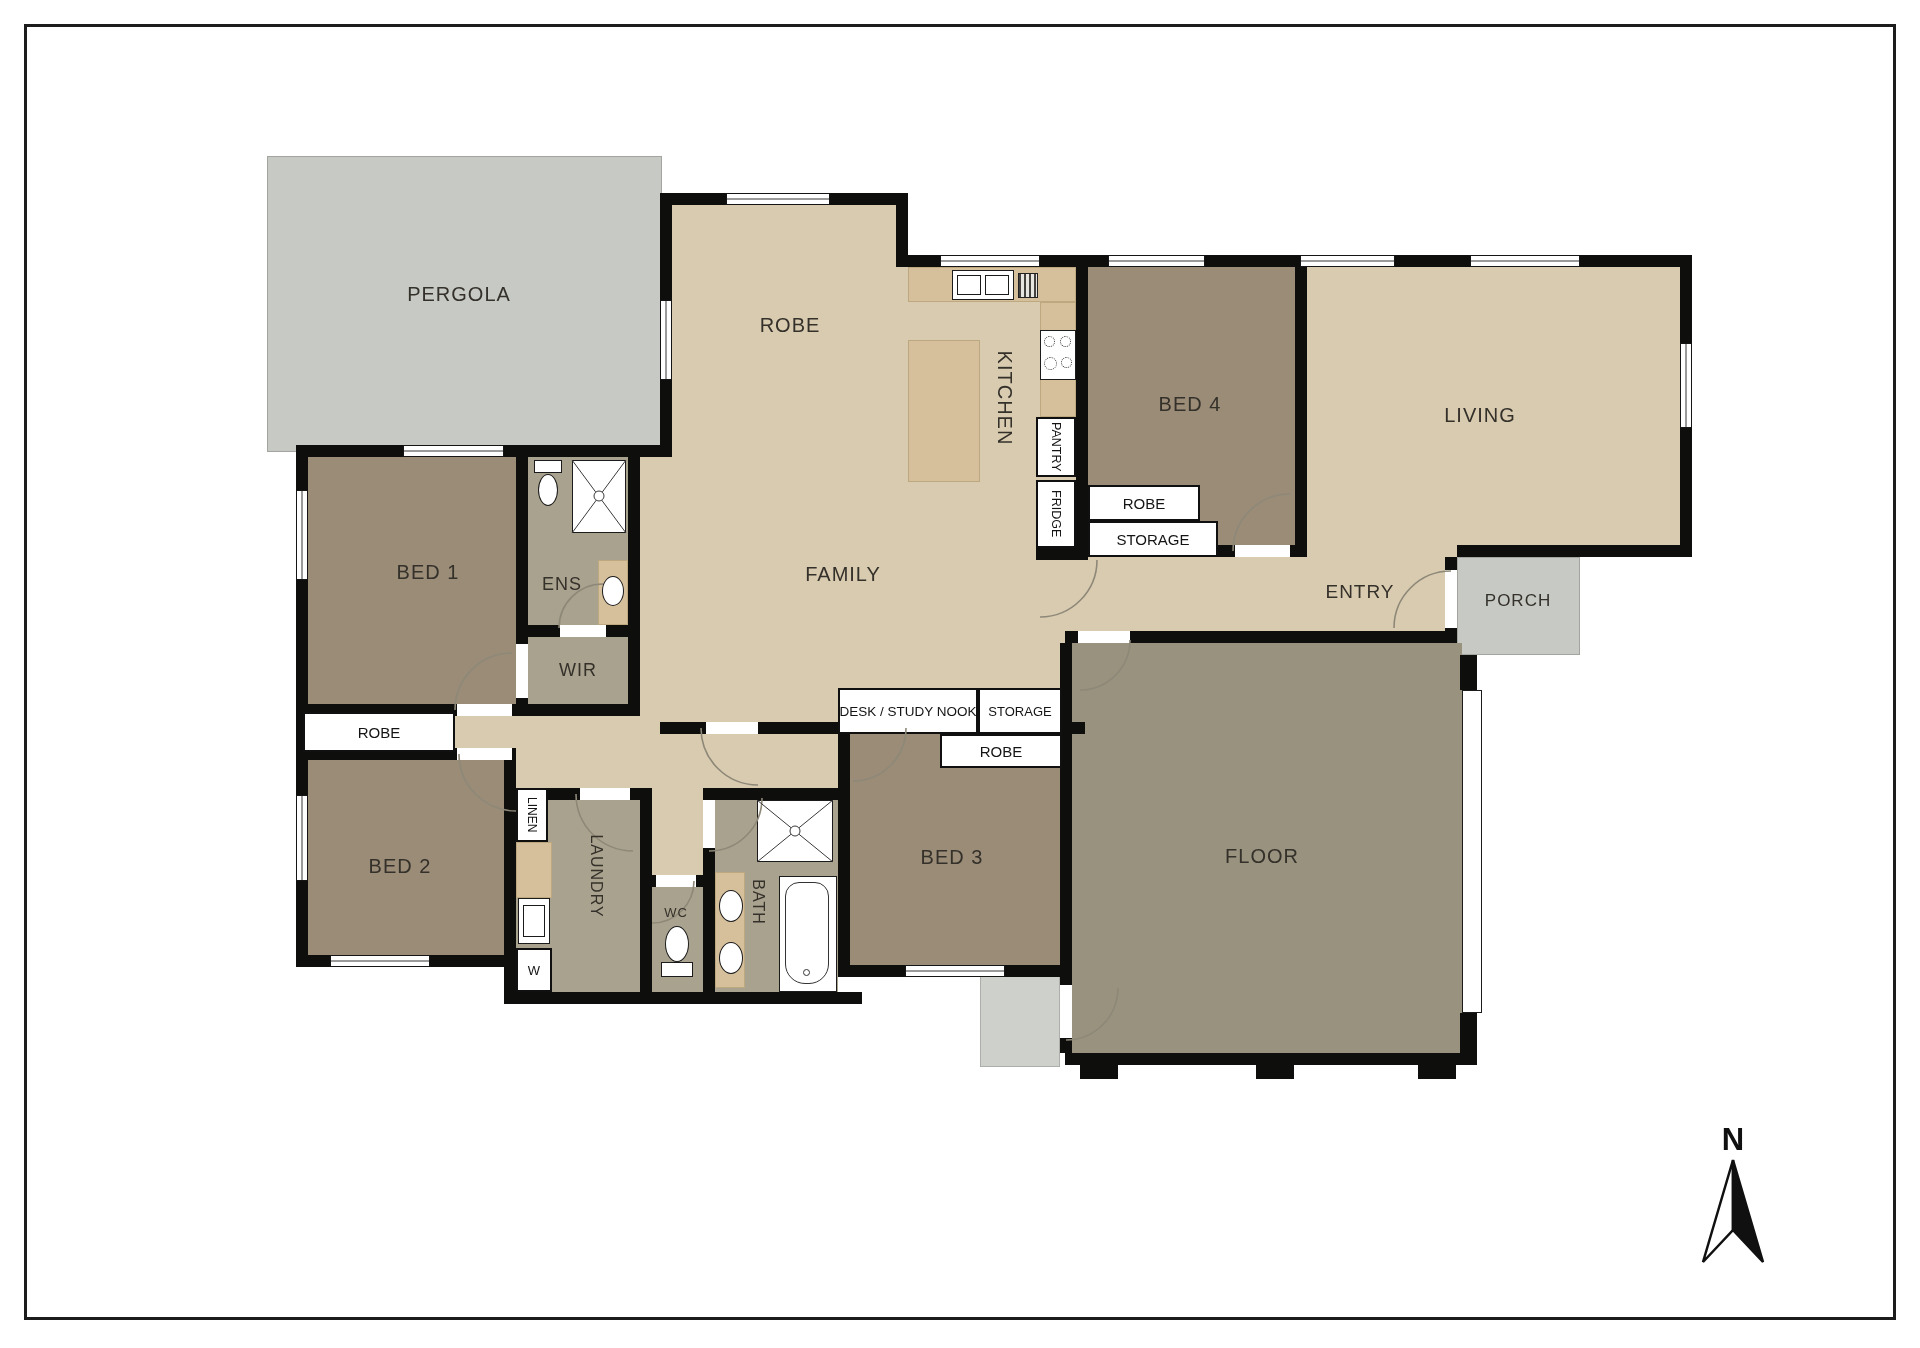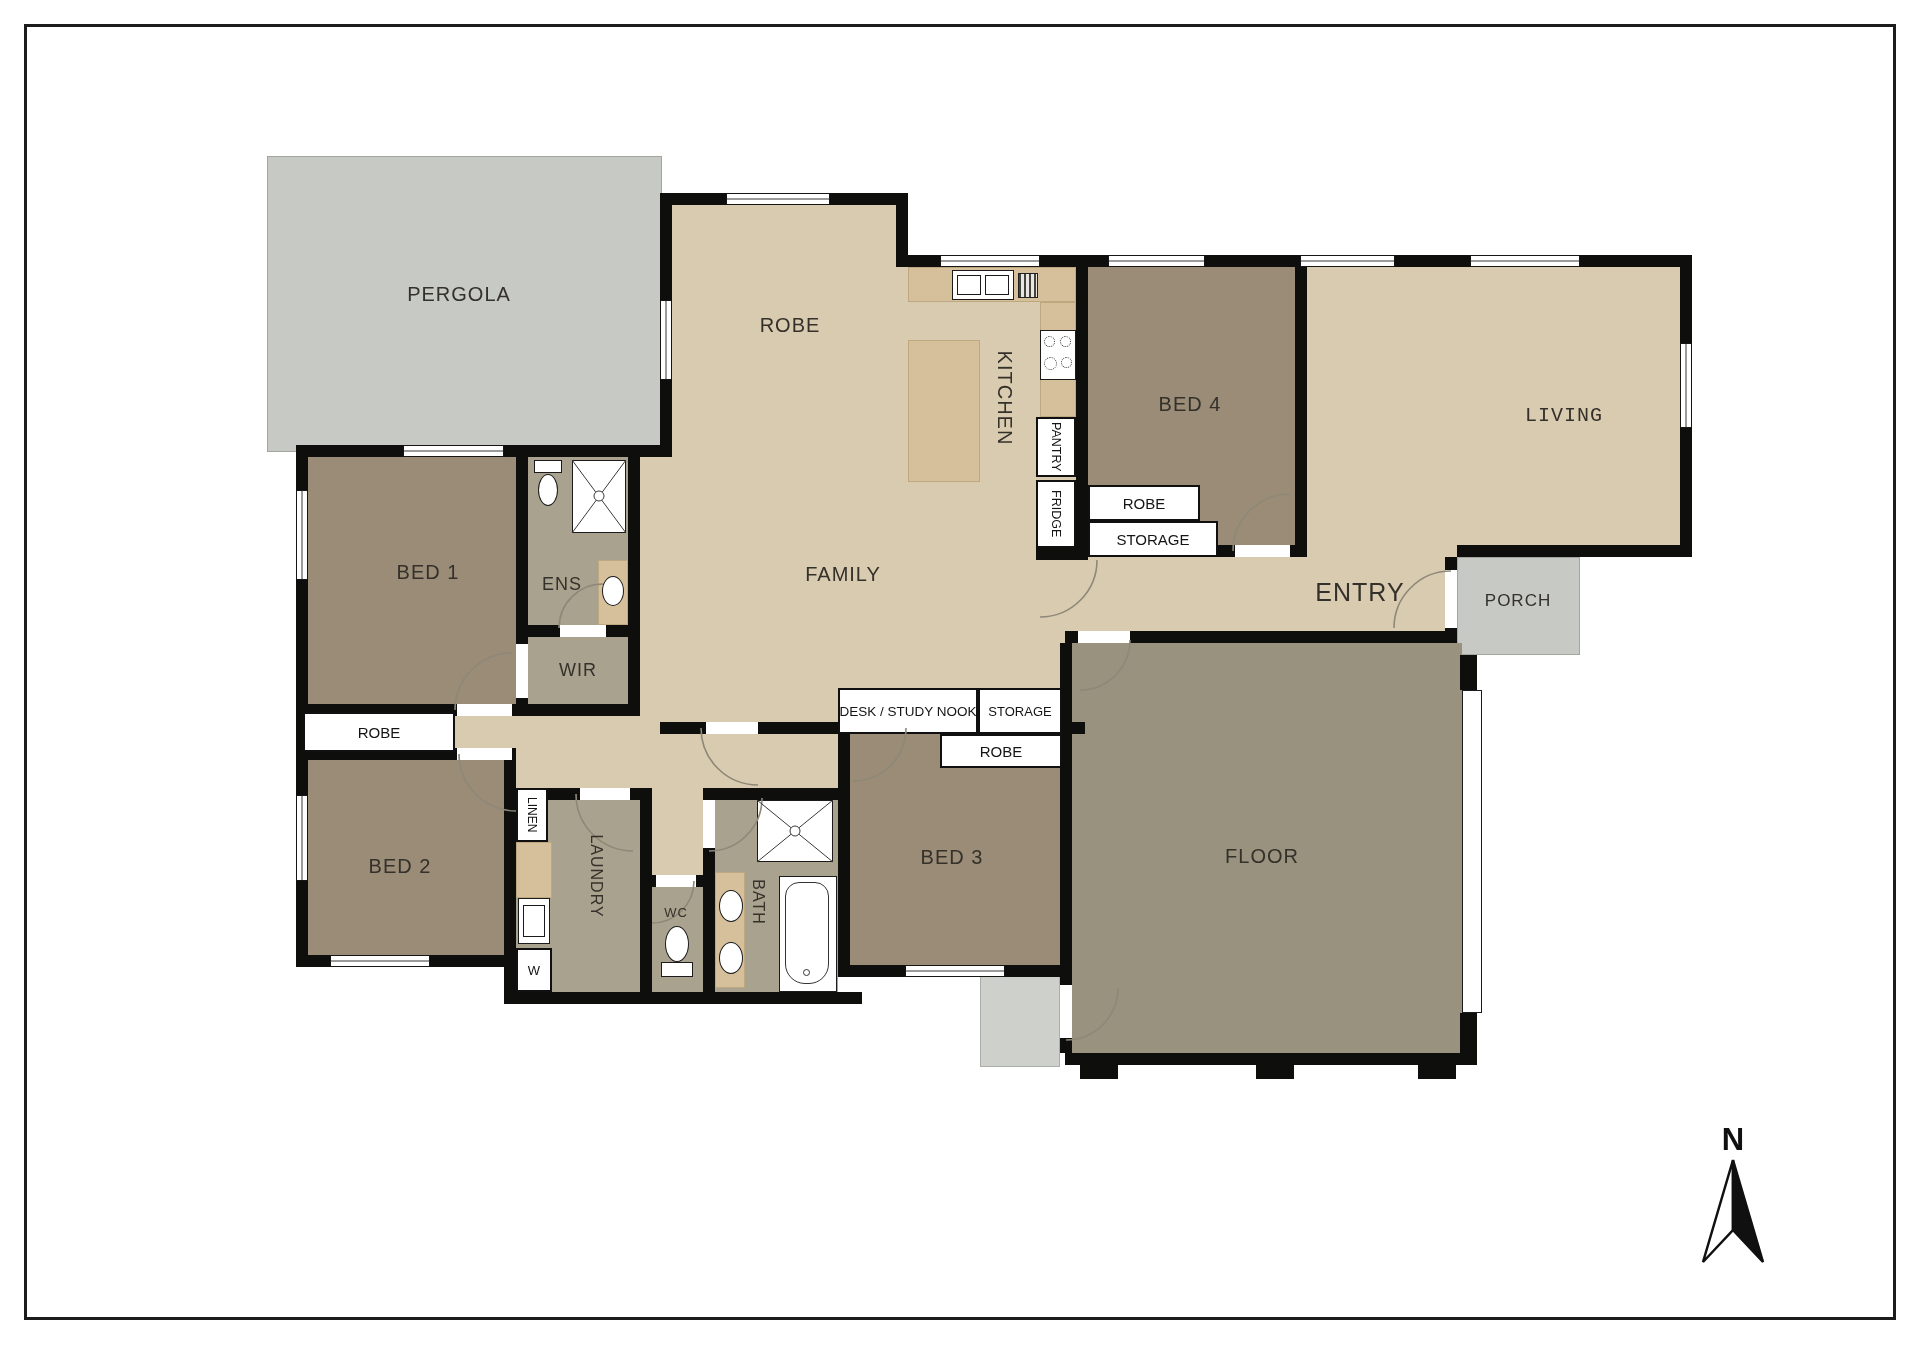--- a/index.html
+++ b/index.html
@@ -195,22 +195,22 @@
     <g fill="#ffffff" stroke="#3a3a3a" stroke-width="1">
       <circle cx="599" cy="496" r="5"></circle>
       <circle cx="795" cy="831" r="5"></circle>
     </g>
   </svg>
 
   <div class="lbl" style="left:459px;top:294px;">PERGOLA</div>
   <div class="lbl" style="left:790px;top:325px;">ROBE</div>
   <div class="vlbl" style="left:1004px;top:398px;">KITCHEN</div>
   <div class="lbl" style="left:1190px;top:404px;">BED 4</div>
-  <div class="lbl" style="left:1564px;top:415px;font-family:Liberation Mono, monospace;">LIVING</div>
-  <div class="lbl" style="left:1360px;top:592px;font-size:25px;">ENTRY</div>
+  <div class="lbl" style="left:1480px;top:415px;">LIVING</div>
+  <div class="lbl" style="left:1360px;top:592px;font-size:19px;">ENTRY</div>
   <div class="lbl" style="left:1518px;top:601px;font-size:17px;">PORCH</div>
   <div class="lbl" style="left:843px;top:574px;">FAMILY</div>
   <div class="lbl" style="left:428px;top:572px;">BED 1</div>
   <div class="lbl" style="left:562px;top:584px;font-size:18px;">ENS</div>
   <div class="lbl" style="left:578px;top:670px;font-size:18px;">WIR</div>
   <div class="lbl" style="left:400px;top:866px;">BED 2</div>
   <div class="vlbl" style="left:596px;top:876px;font-size:16px;">LAUNDRY</div>
   <div class="lbl" style="left:676px;top:912px;font-size:13px;">WC</div>
   <div class="vlbl" style="left:758px;top:902px;font-size:16px;">BATH</div>
   <div class="lbl" style="left:952px;top:857px;">BED 3</div>

